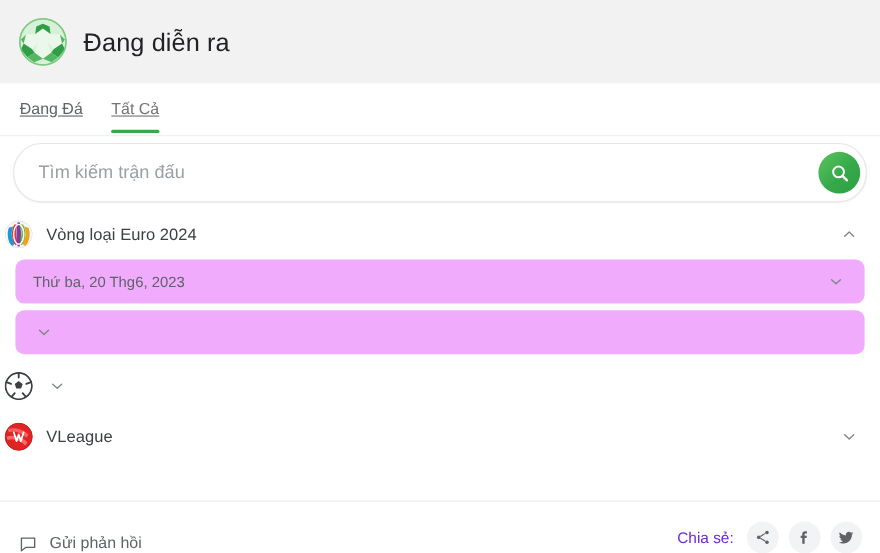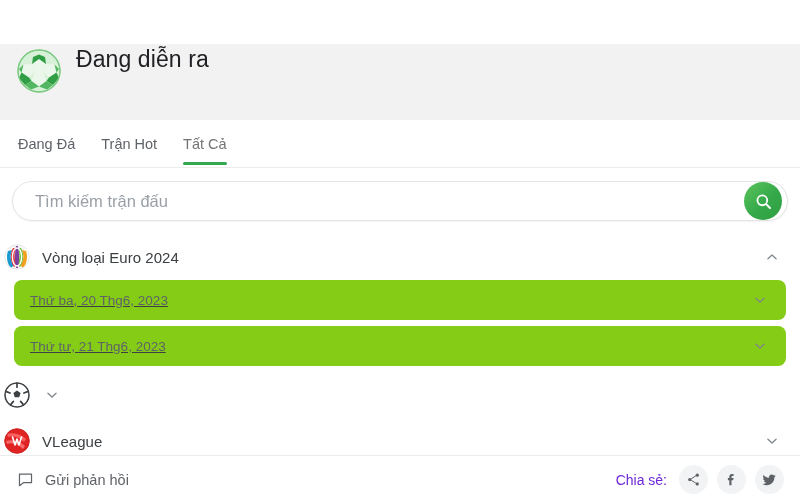--- a/index.html
+++ b/index.html
@@ -25,24 +25,23 @@
     flex-direction: column;
     position: relative;
     background: #fff;
   }
 
   
   .header {
     height: 76px;
     background: #f2f2f2;
     display: flex;
-    align-items: flex-start;
+    align-items: center;
     padding: 4px 16px;
     flex: 0 0 76px;
-    margin-top: 44px;
   }
 
   .header-ball {
     width: 46px;
     height: 46px;
     flex: 0 0 46px;
     margin-right: 14px;
     position: relative;
   }
   .header-ball svg { display: block; width: 46px; height: 46px; }
@@ -69,20 +68,21 @@
   .tab {
     display: flex;
     align-items: center;
     position: relative;
     font-size: 14.5px;
     color: #5f6368;
     padding: 0 13px;
     cursor: pointer;
     white-space: nowrap;
     font-weight: 400;
+    text-decoration: underline;
   }
   .tab:first-child { padding-left: 2px; }
 
   .tab.active { color: #737373; font-weight: 500; }
 
   .tab.active::after {
     content: "";
     position: absolute;
     left: 13px;
     right: 13px;
@@ -98,21 +98,21 @@
     flex: 0 0 66px;
     display: flex;
     align-items: center;
     padding: 0 12px;
     background: #fff;
   }
 
   .search-box {
     position: relative;
     width: 100%;
-    height: 40px;
+    height: 54px;
     border: 1px solid #e3e5e6;
     border-radius: 26px;
     background: #fff;
     display: flex;
     align-items: center;
     box-shadow: 0 1px 2px rgba(60,64,67,0.06);
   }
 
   .search-input {
     border: none;
@@ -190,45 +190,44 @@
     align-items: center;
     justify-content: center;
     color: #80868b;
   }
   .chev svg { display:block; }
 
   .date-list { padding: 0 14px; }
 
   .date-row {
     height: 40px;
-    background: #84cc16;
+    background: #f0abfc;
     border-radius: 8px;
     display: flex;
     align-items: center;
     padding: 0 16px;
     margin-bottom: 6px;
     cursor: pointer;
-    text-decoration: underline;
   }
 
   .date-label {
     flex: 1 1 auto;
     font-size: 13.5px;
     color: #5f6368;
   }
 
   .date-row .chev { color: #80868b; }
 
   
   .footer {
     flex: 0 0 48px;
     height: 48px;
     border-top: 1px solid #ececec;
     display: flex;
-    align-items: center;
+    align-items: flex-end;
     justify-content: space-between;
     padding: 0 16px;
     background: #fff;
   }
 
   .feedback {
     display: flex;
     align-items: center;
     cursor: pointer;
     color: #5f6368;
@@ -287,23 +286,20 @@
         <polygon points="7.5,16.5 3,21 5.5,24.5" fill="#52b760"></polygon>
         <circle cx="23" cy="23" r="21" fill="none" stroke="#7cc982" stroke-width="1.4"></circle>
       </svg>
     </div>
     <div class="header-title">Đang diễn ra</div>
   </div>
 
   <div class="tabs">
     <div class="tab">
         <span>Đang Đá</span>
-      </div>
-    <div class="tab">
-        <span>Trận Hot</span>
       </div>
     <div class="tab active">
         <span>Tất Cả</span>
       </div>
   </div>
 
   <div class="search-wrap">
     <div class="search-box">
       <input class="search-input" type="text" placeholder="Tìm kiếm trận đấu" style="">
       <button class="search-btn">
@@ -351,21 +347,20 @@
     <div class="date-list">
       <div class="date-row">
         <div class="date-label">Thứ ba, 20 Thg6, 2023</div>
         <div class="chev">
           <svg width="14" height="14" viewBox="0 0 24 24" fill="none" xmlns="http://www.w3.org/2000/svg">
             <polyline points="5,9 12,15.5 19,9" stroke="currentColor" stroke-width="2.2" stroke-linecap="round" stroke-linejoin="round"></polyline>
           </svg>
         </div>
       </div>
       <div class="date-row">
-        <div class="date-label">Thứ tư, 21 Thg6, 2023</div>
         <div class="chev">
           <svg width="14" height="14" viewBox="0 0 24 24" fill="none" xmlns="http://www.w3.org/2000/svg">
             <polyline points="5,9 12,15.5 19,9" stroke="currentColor" stroke-width="2.2" stroke-linecap="round" stroke-linejoin="round"></polyline>
           </svg>
         </div>
       </div>
     </div>
 
     <div class="league-row">
       <div class="league-logo">

